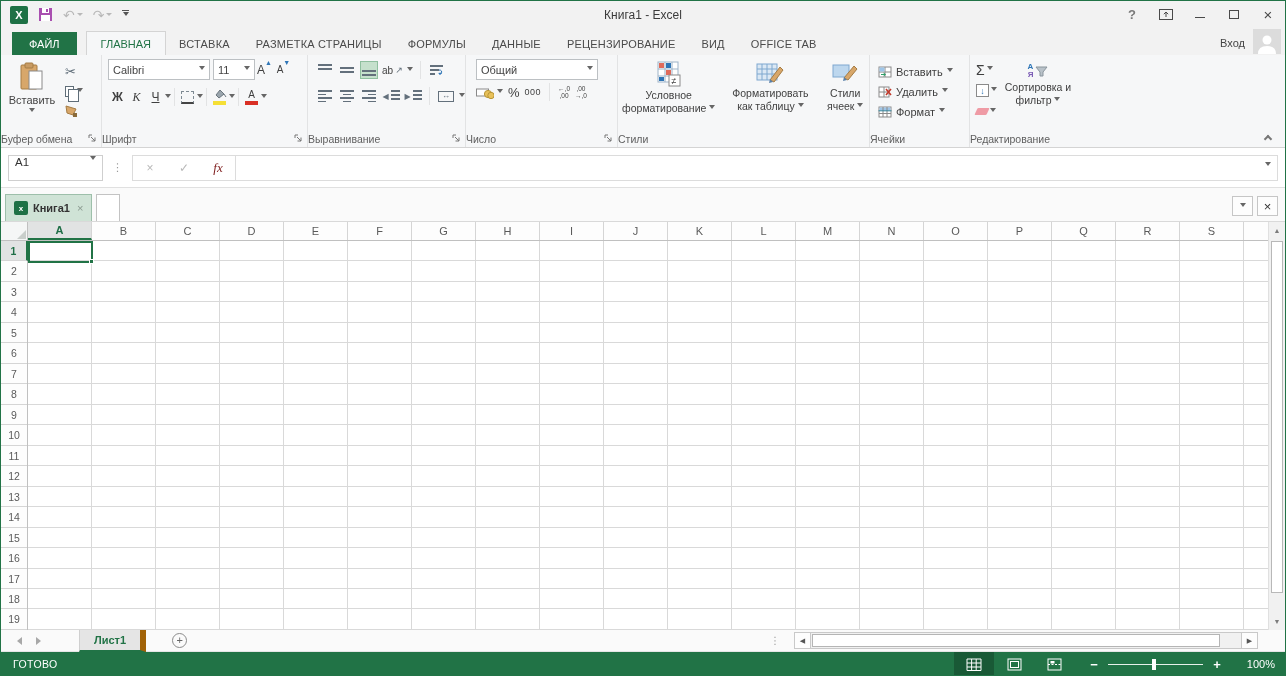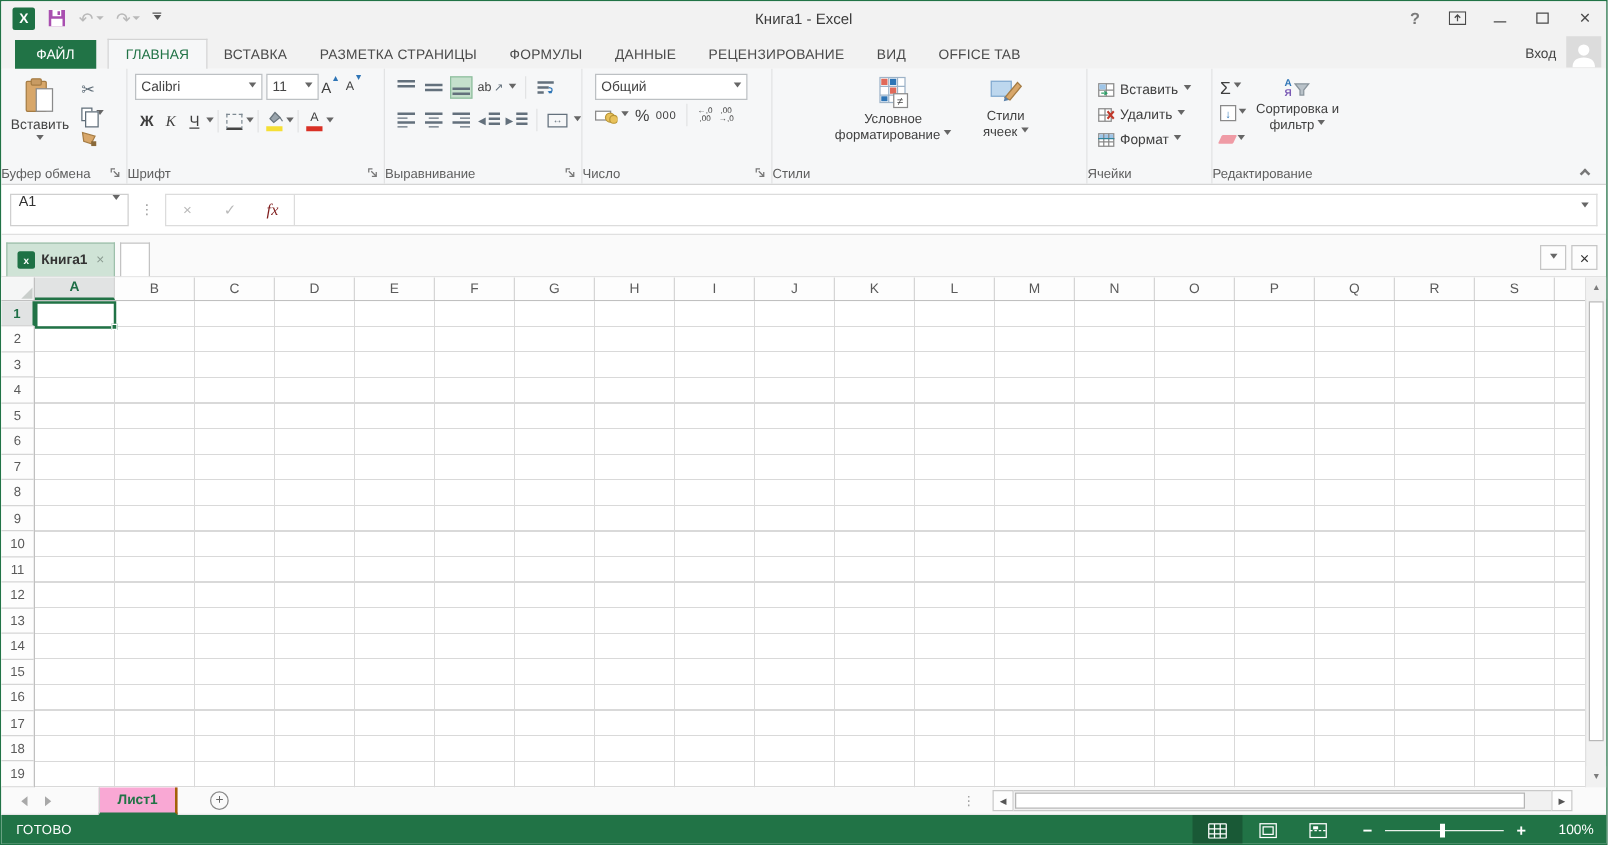--- a/index.html
+++ b/index.html
@@ -158,21 +158,21 @@
   .varrow{height:17px;display:flex;align-items:center;justify-content:center;color:#7b7b7b;font-size:7px;background:#f1f1f1}
   .vthumb{position:absolute;left:2px;right:2px;top:19px;height:352px;background:#fff;border:1px solid #b8b8b8}
   .vdown{position:absolute;bottom:0;left:0;right:0}
 
   
   .sheetbar{height:22px;background:#fafafa;border-bottom:1px solid #e6e6e6;display:flex;align-items:center;position:relative}
   .snav{display:flex;gap:14px;margin-left:16px}
   .tri{width:0;height:0;border:4px solid transparent}
   .tri.left{border-right:5px solid #a8a8a8;border-left:none}
   .tri.right{border-left:5px solid #a8a8a8;border-right:none}
-  .sheettab{margin-left:38px;height:22px;padding:0 14px;background:#f9a8d4;border-left:1px solid #cfcfcf;border-right:2px solid #a16207;border-bottom:2px solid #217346;display:flex;align-items:center;color:#217346;font-weight:bold}
+  .sheettab{margin-left:38px;height:22px;padding:0 14px;background:#e5e5e5;border-left:1px solid #cfcfcf;border-right:6px solid #a16207;border-bottom:2px solid #217346;display:flex;align-items:center;color:#217346;font-weight:bold}
   .addsheet{margin-left:26px;width:15px;height:15px;border:1px solid #8a8a8a;border-radius:50%;color:#666;font-size:11px;line-height:13px;text-align:center}
   .sdots{margin-left:auto;color:#9a9a9a;font-size:10px}
   .hscroll{display:flex;align-items:center;margin-left:14px;margin-right:27px}
   .harrow{width:17px;height:17px;background:#fdfdfd;border:1px solid #c9c9c9;display:flex;align-items:center;justify-content:center;color:#555;font-size:7px}
   .htrack{width:430px;height:17px;background:#f1f1f1;border-top:1px solid #c9c9c9;border-bottom:1px solid #c9c9c9;position:relative}
   .hthumb{position:absolute;left:1px;top:1px;bottom:1px;width:408px;background:#fff;border:1px solid #b5b5b5}
 
   
   .statusbar{height:24px;background:#217346;display:flex;align-items:center;color:#fff}
   .status-txt{margin-left:12px;font-size:10.5px;letter-spacing:.4px;color:#fff}
@@ -468,20 +468,29 @@
           <rect x="1" y="1" width="20" height="20" fill="#fff" stroke="#9db3c8"></rect>
           <path d="M1 8 H21 M1 15 H21 M8 1 V21 M15 1 V21" stroke="#9db3c8"></path>
           <rect x="2" y="2" width="5" height="5" fill="#e06a5a"></rect>
             <rect x="9" y="9" width="5" height="5" fill="#e06a5a"></rect>
           <rect x="2" y="16" width="5" height="4" fill="#2e75b6"></rect>
             <rect x="9" y="2" width="5" height="5" fill="#2e75b6"></rect>
           <rect x="12" y="14" width="11" height="11" fill="#fff" stroke="#8a8a8a"></rect>
           <text x="14.5" y="23" font-size="9" fill="#444">≠</text>
         </svg>
         <span class="lbl"><span class="bl">Условное форматирование</span> <span class="cv"></span></span>
+      </div>
+      <div class="bigbtn stbtn w-ftab">
+        <svg width="28" height="24">
+          <rect x="1" y="3" width="20" height="16" fill="#dbe8f4" stroke="#7fa8cf"></rect>
+          <path d="M1 8 H21 M1 13 H21 M6 3 V19 M11 3 V19 M16 3 V19" stroke="#7fa8cf"></path>
+          <polygon points="14,19 24,6 27,9 18,21" fill="#d8a76a" stroke="#a57c44"></polygon>
+            <polygon points="13,22 14,18 17,21" fill="#5a80a8"></polygon>
+        </svg>
+        <span class="lbl"><span class="bl">Форматировать как таблицу</span> <span class="cv"></span></span>
       </div>
       <div class="bigbtn stbtn w-cst">
         <svg width="26" height="24">
           <rect x="1" y="4" width="16" height="12" fill="#bdd7ee" stroke="#7fa8cf"></rect>
           <polygon points="12,17 22,5 25,8 16,19" fill="#d8a76a" stroke="#a57c44"></polygon>
             <polygon points="11,20 12,16 15,19" fill="#5a80a8"></polygon>
         </svg>
         <span class="lbl"><span class="bl">Стили ячеек</span> <span class="cv"></span></span>
       </div>
       <span class="glabel">Стили</span>

